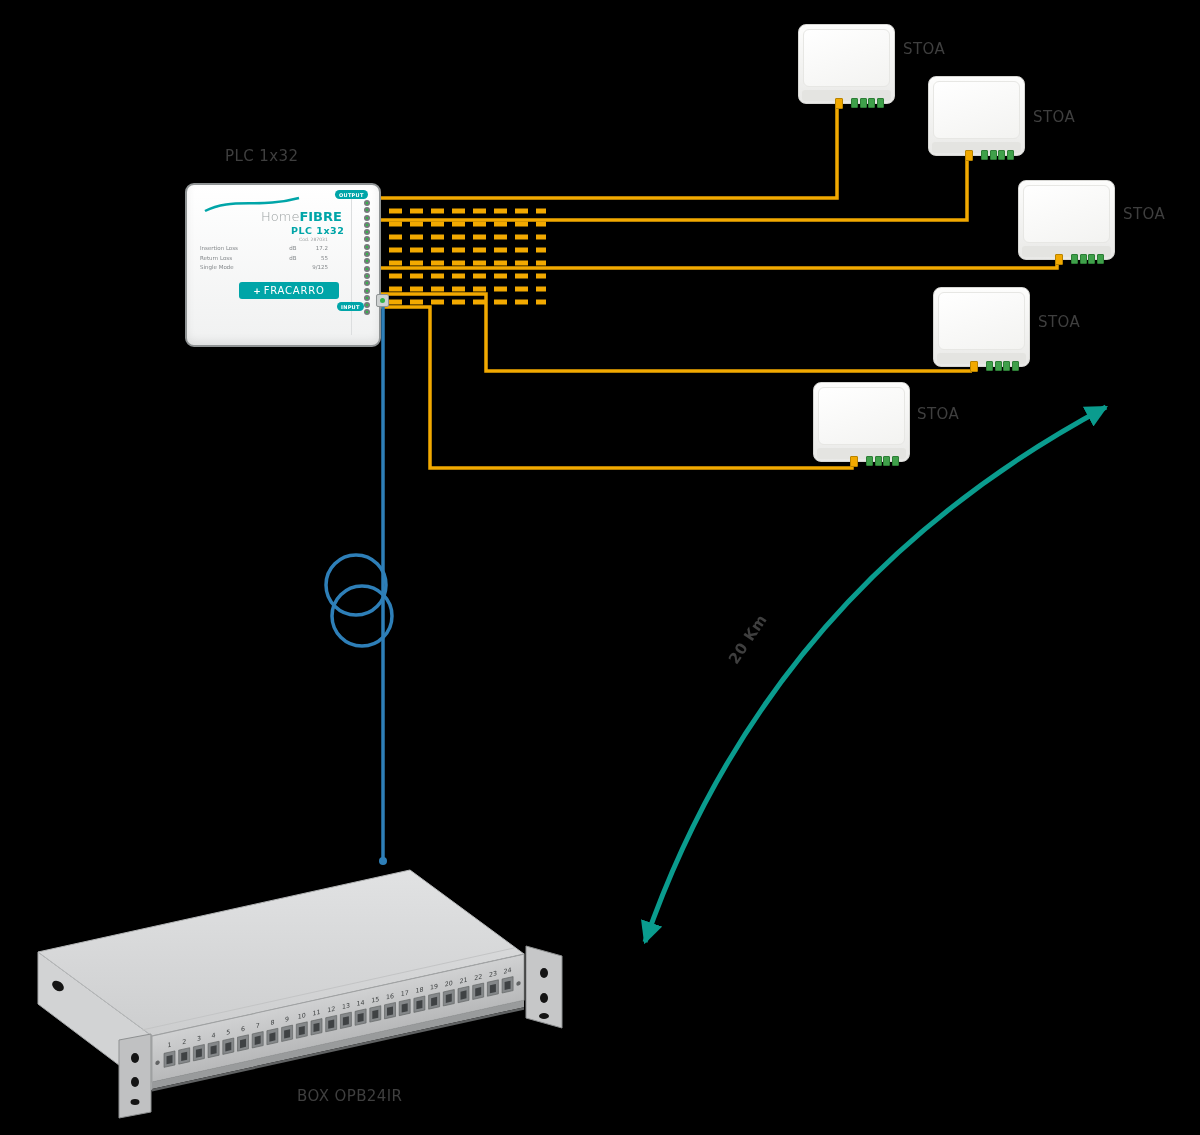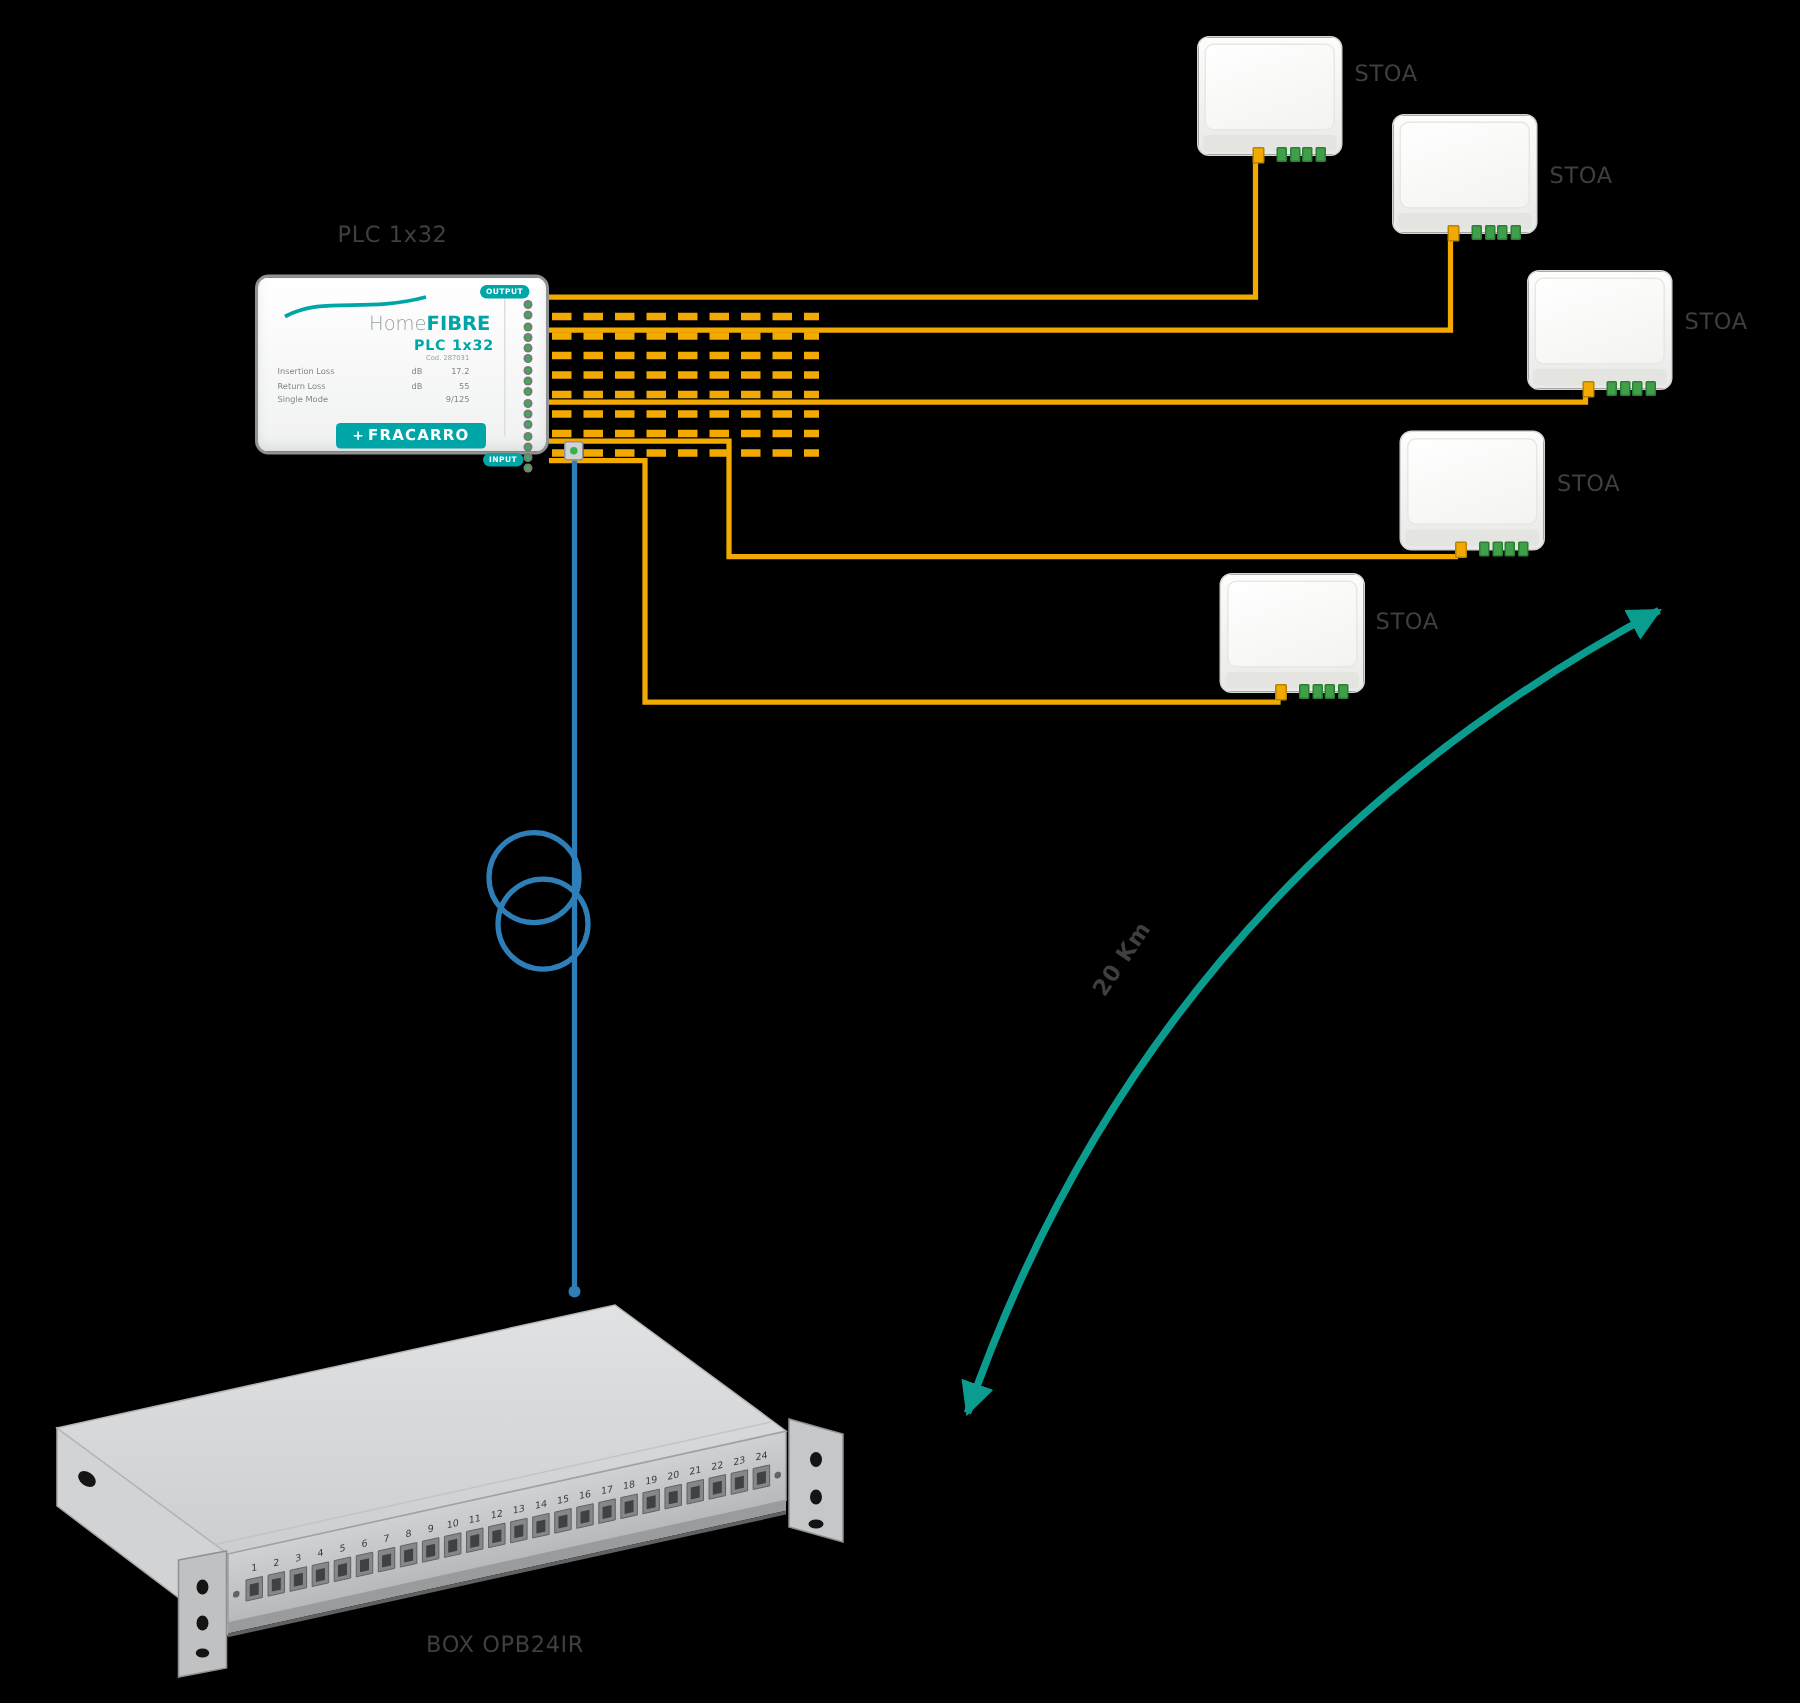--- a/index.html
+++ b/index.html
@@ -3,38 +3,38 @@
 <meta charset="utf-8">
 <style>
   *{margin:0;padding:0;box-sizing:border-box}
   html,body{background:#000;width:1200px;height:1135px;overflow:hidden}
   #stage{position:relative;width:1200px;height:1135px;background:#000;font-family:"DejaVu Sans",sans-serif}
   #wires{position:absolute;left:0;top:0;width:1200px;height:1135px}
 
   .diagram-label{position:absolute;font-weight:normal;font-size:15px;color:#3f3f3f;letter-spacing:.4px;white-space:nowrap}
 
   
-  .plc{position:absolute;left:170px;top:183px;width:196px;height:120px;
+  .plc{position:absolute;left:185px;top:183px;width:196px;height:164px;
        background:linear-gradient(180deg,#ffffff,#f0f1f1);
        border:2px solid #8f9394;border-radius:9px;
        box-shadow:inset 0 -4px 8px rgba(0,0,0,.08)}
   .plc-swoosh{position:absolute;left:16px;top:8px;width:100px;height:22px}
   .plc-brand{position:absolute;left:74px;top:24px;font-size:13px;white-space:nowrap}
   .plc-brand .b1{color:#9aa0a1;font-weight:300}
   .plc-brand .b2{color:#00a5a8;font-weight:bold}
   .plc-model{position:absolute;left:104px;top:40px;font-size:9.5px;font-weight:bold;color:#00a5a8;letter-spacing:.5px}
   .plc-code{position:absolute;left:112px;top:52px;font-size:4.5px;color:#9a9d9e}
   .plc-specs{position:absolute;left:13px;top:59px;width:128px}
   .spec-row{display:flex;font-size:5.5px;color:#83878 8;color:#83878a;line-height:9.5px}
   .spec-row .n{flex:1}
   .spec-row .u{width:22px;text-align:center}
   .spec-row .v{width:24px;text-align:right}
   .plc-logo{position:absolute;left:52px;top:97px;width:100px;height:17px;background:#00a5a8;border-radius:3px;
             color:#fff;display:flex;align-items:center;justify-content:center;
-            font-weight:bold;font-size:10px;letter-spacing:.8px}
+            font-weight:normal;font-size:10px;letter-spacing:.8px}
   .plc-logo::before{content:"+";font-size:9px;margin-right:2px;font-weight:bold}
   .plc-portpanel{position:absolute;right:4px;top:10px;bottom:10px;width:24px;border-left:1px solid #dcdedf}
   .plc-ports{position:absolute;right:9px;top:15px;display:flex;flex-direction:column;gap:1.3px}
   .port-dot{width:6px;height:6px;border-radius:50%;
             background:radial-gradient(circle,#35b34a 0 34%,#767b7c 36% 100%)}
   .pill{position:absolute;background:#00a5a8;color:#fff;font-size:5px;font-weight:bold;
         padding:1.5px 4px;border-radius:5px;letter-spacing:.3px}
   .pill.output{left:148px;top:5px}
   .pill.input{left:150px;top:117px}
   .input-port{position:absolute;left:376px;top:294px;width:13px;height:13px;background:#cfd2d2;
@@ -325,15 +325,15 @@
       <div class="stoa-terminal">
           <i></i>
           <i></i>
           <i></i>
           <i></i>
         </div>
     </div>
     <div class="stoa-label diagram-label" style="left: 917px; top: 405px;">STOA</div>
   </div>
 
-  <div class="diagram-label" style="left:284px;top:1087px">BOX OPB24IR</div>
+  <div class="diagram-label" style="left:297px;top:1087px">BOX OPB24IR</div>
 
 </div>
 
 </body></html>

